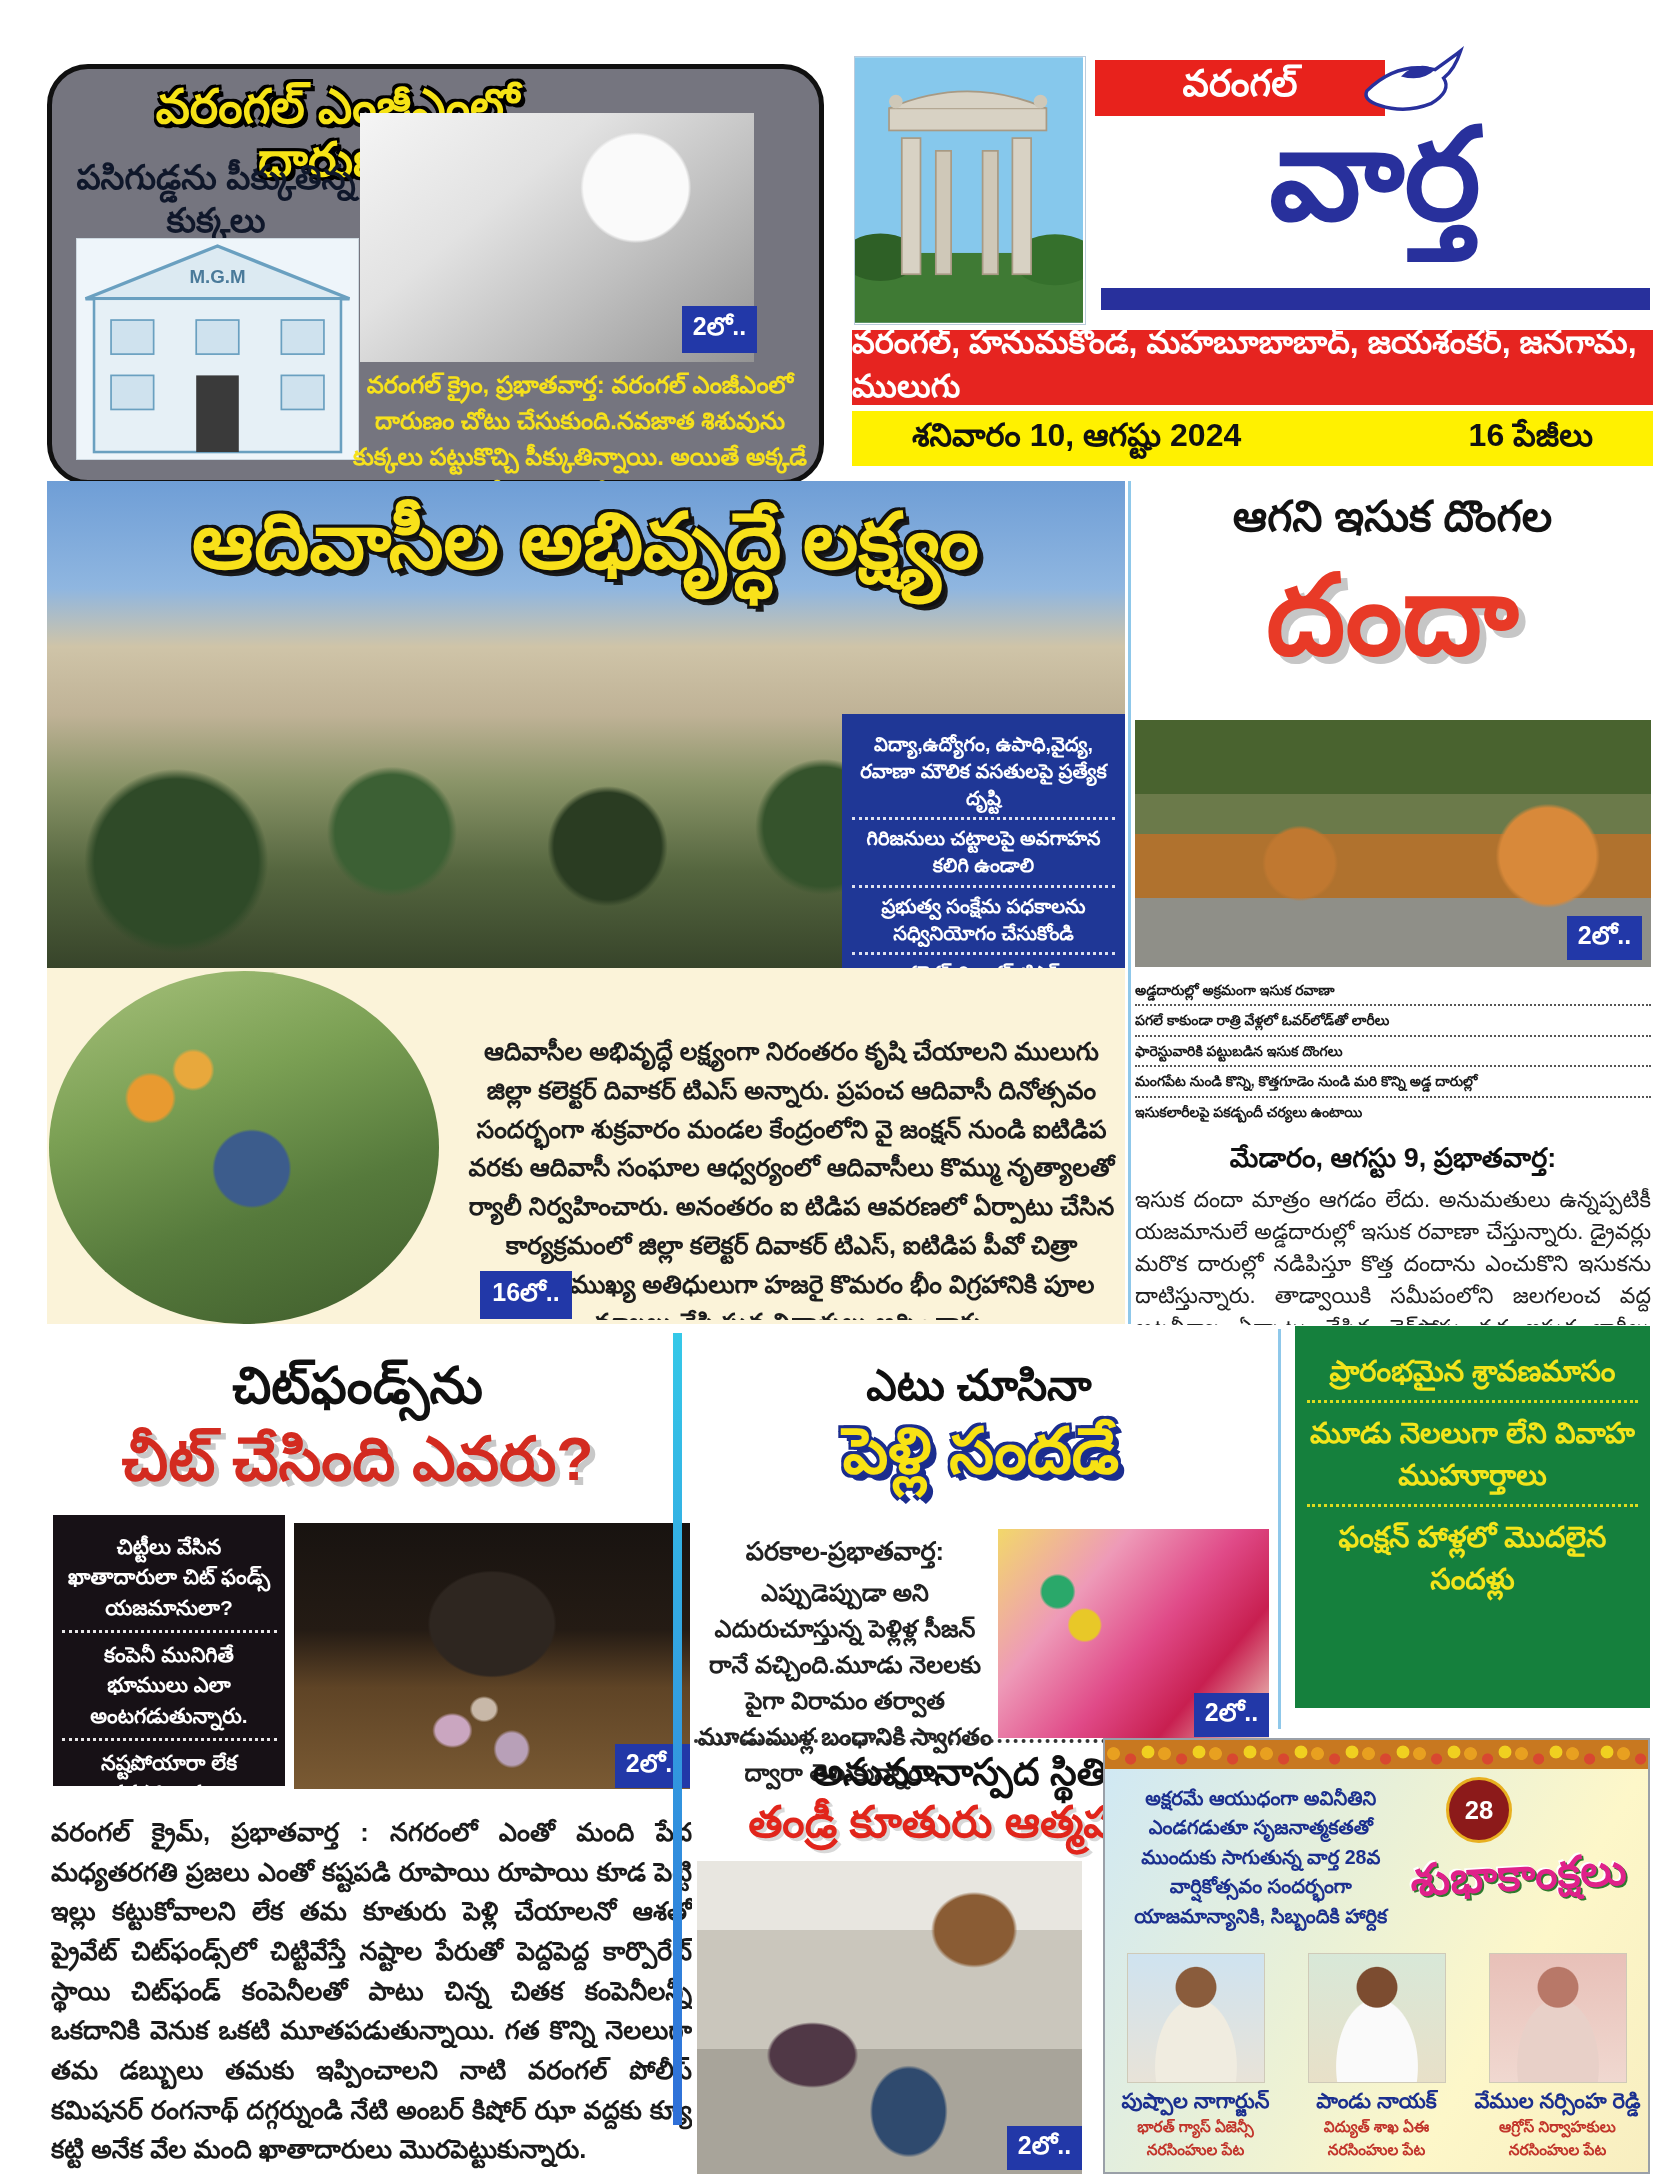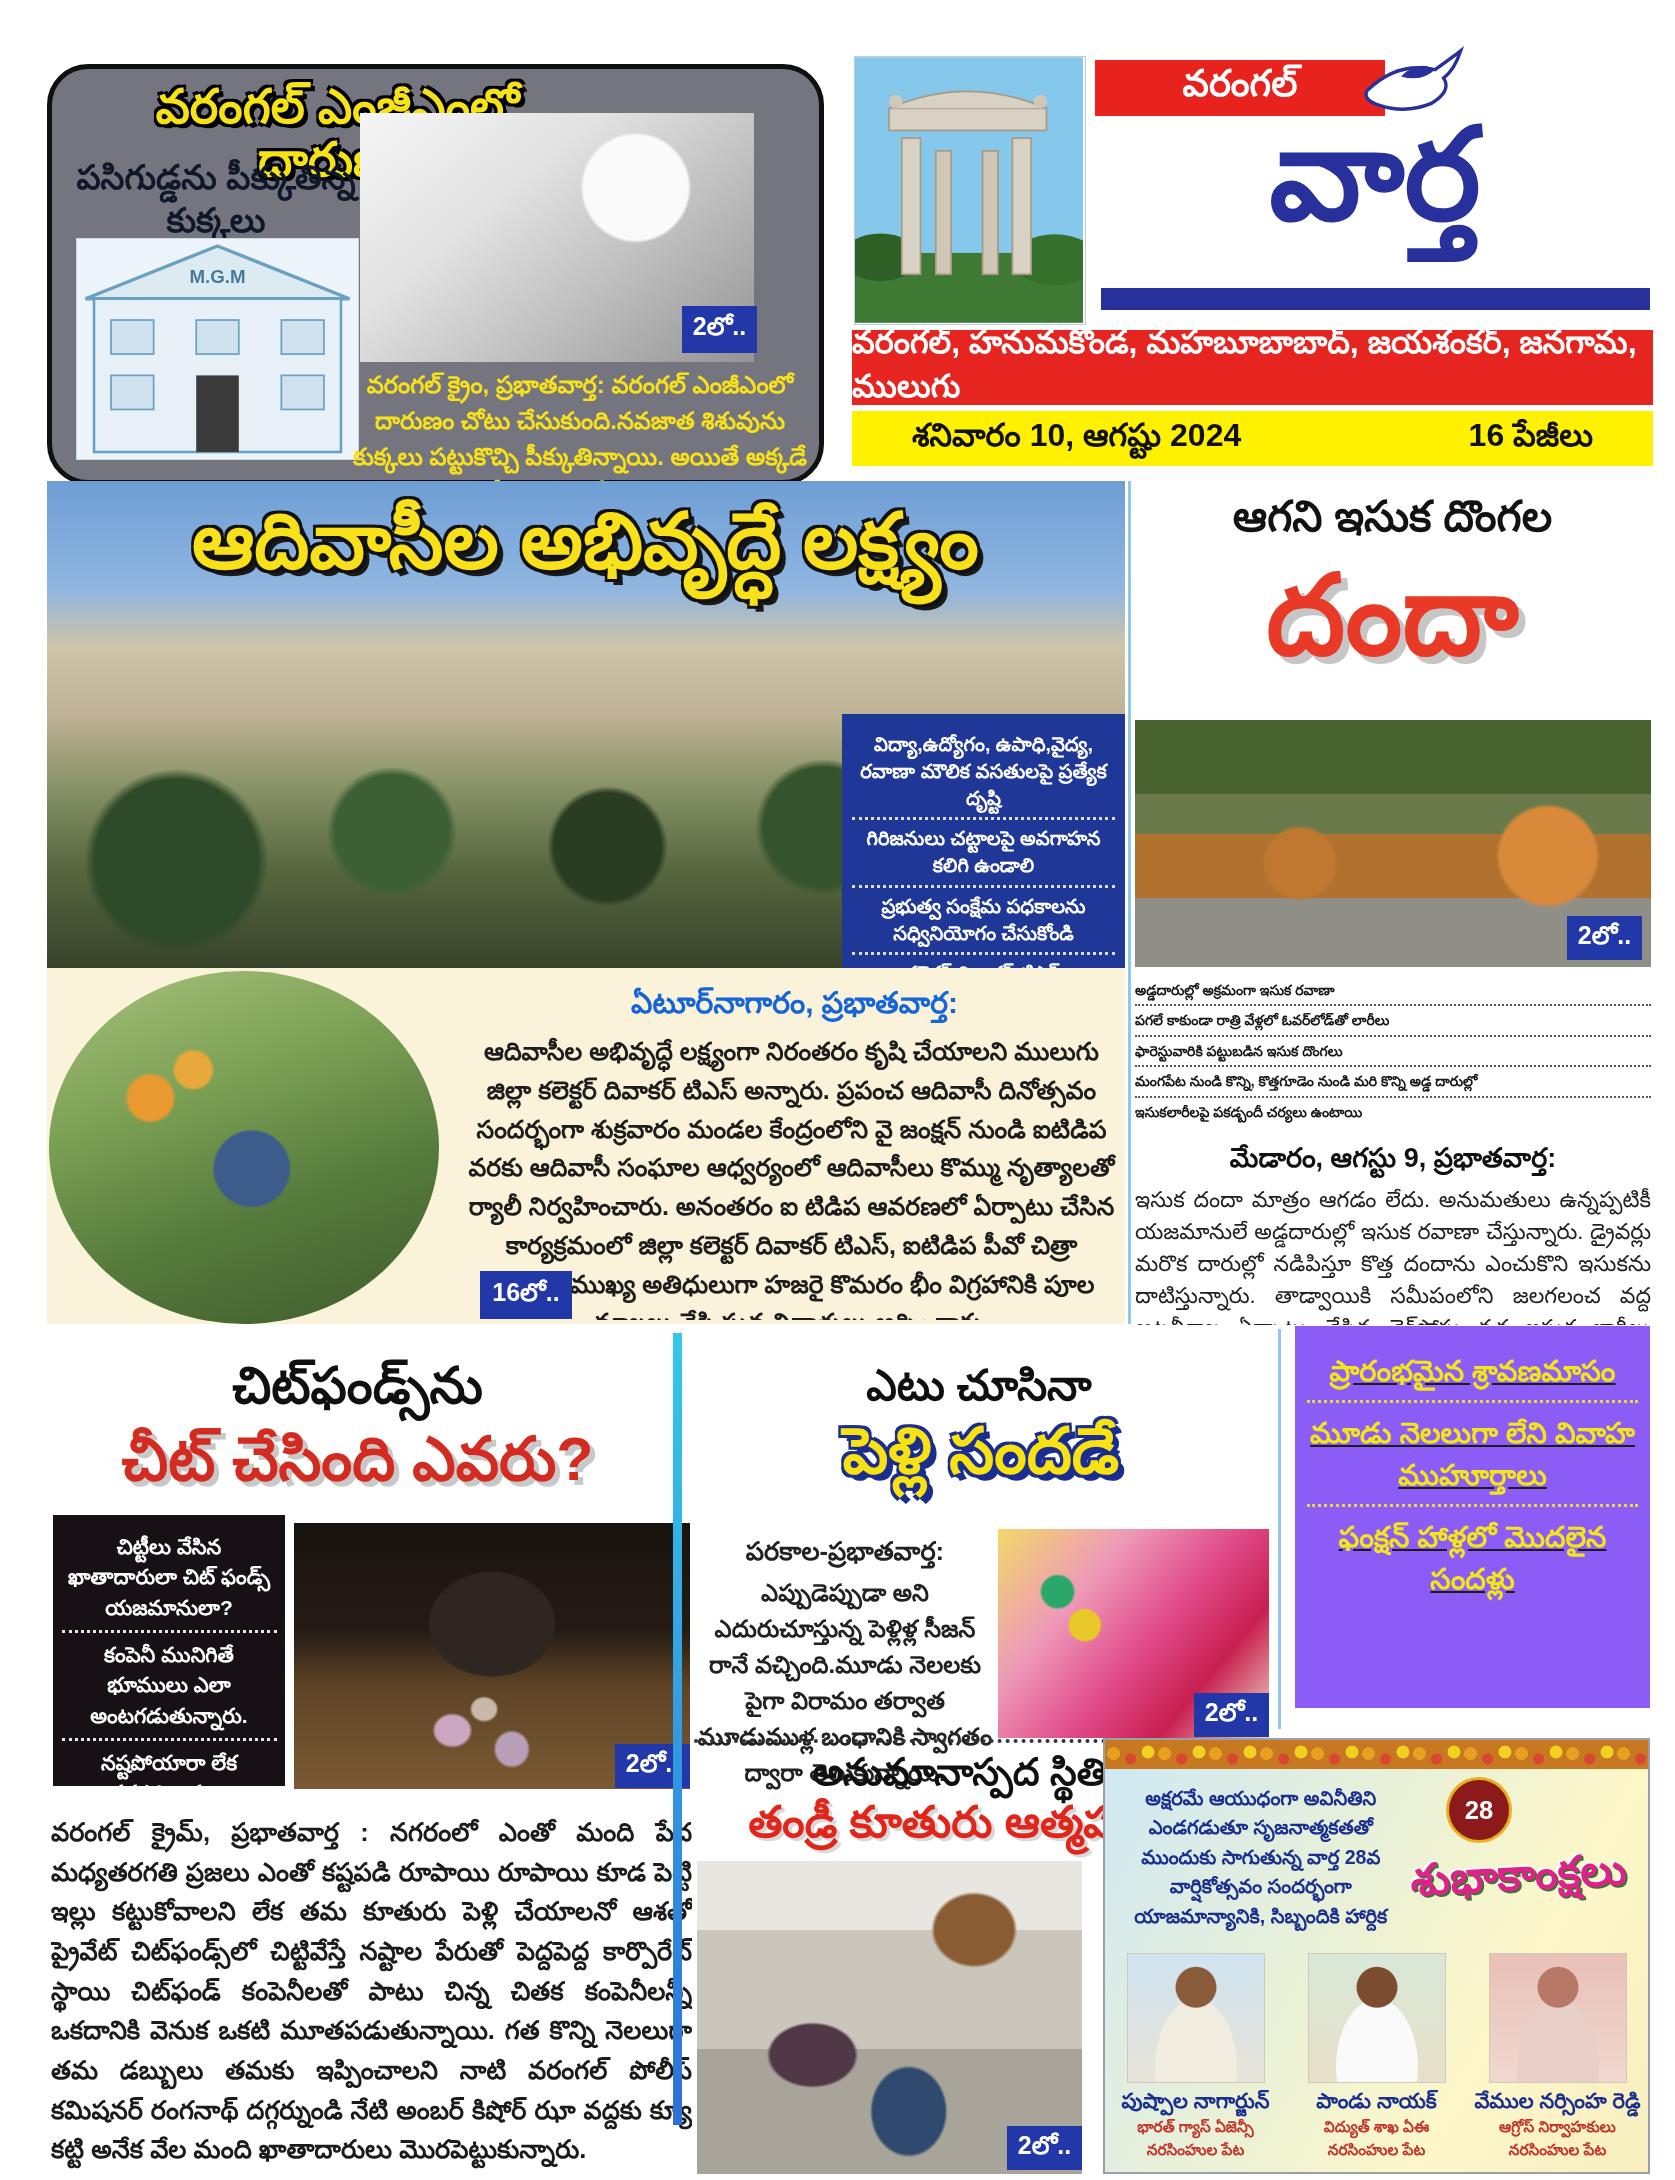--- a/index.html
+++ b/index.html
@@ -128,22 +128,22 @@
   .sui-head{left:698px;top:1797px;width:562px;font-size:44px;font-weight:900;color:#e1251b;
             text-align:center;text-shadow:3.4px 3.4px 0 #d8d8d8;}
   .ph-sui{left:697px;top:1861px;width:385px;height:313px;
      background:
        radial-gradient(ellipse at 72% 22%, #8a5c34 0 10%, rgba(0,0,0,0) 11%),
        radial-gradient(ellipse at 30% 62%, #503846 0 11%, rgba(0,0,0,0) 12%),
        radial-gradient(ellipse at 55% 80%, #2f4a6e 0 12%, rgba(0,0,0,0) 13%),
        linear-gradient(180deg,#e8e6e0 0 22%,#cac6bc 22% 60%,#a8a49a 60% 100%);}
 
   
-  .srv-box{left:1295px;top:1326px;width:355px;height:382px;background:#8b5cf6;
-           box-sizing:border-box;padding:15.3px 12px;text-decoration:underline;}
+  .srv-box{left:1295px;top:1326px;width:355px;height:382px;background:#15803d;
+           box-sizing:border-box;padding:15.3px 12px;}
   .srv-item{font-size:29px;font-weight:900;color:#f3e51c;text-align:center;line-height:1.45;
             padding:8.5px 0;border-bottom:3.4px dotted rgba(243,229,28,.9);}
   .srv-item:last-child{border-bottom:none;}
 
   
   .greet{left:1103px;top:1738px;width:547px;height:436px;border:2.6px solid #9aa0a8;
          background:linear-gradient(120deg,#cfe8f5 0%,#e8f0d8 40%,#fdf7c9 70%,#f8eec0 100%);
          box-sizing:border-box;overflow:hidden;}
   .greet-floral{position:absolute;left:0;top:0;width:100%;height:29px;
      background:
@@ -235,21 +235,20 @@
   <div class="abs ph-rally"></div>
   <div class="abs main-head">ఆదివాసీల అభివృద్ధే లక్ష్యం</div>
   <div class="abs hl-box">
     <div class="hl-item">విద్యా,ఉద్యోగం, ఉపాధి,వైద్య, రవాణా మౌలిక వసతులపై ప్రత్యేక దృష్టి</div>
     <div class="hl-item">గిరిజనులు చట్టాలపై అవగాహన కలిగి ఉండాలి</div>
     <div class="hl-item">ప్రభుత్వ సంక్షేమ పధకాలను సధ్వినియోగం చేసుకోండి</div>
     <div class="hl-item">కలెక్టర్ దివాకర్ టిఎస్</div>
   </div>
   <div class="abs cream"></div>
   <div class="abs ph-circle"></div>
-  <div class="abs main-dateline">ఏటూర్‌నాగారం, ప్రభాతవార్త:</div>
   <div class="abs main-body">ఆదివాసీల అభివృద్ధే లక్ష్యంగా నిరంతరం కృషి చేయాలని ములుగు జిల్లా కలెక్టర్ దివాకర్ టిఎస్ అన్నారు. ప్రపంచ ఆదివాసీ దినోత్సవం సందర్భంగా శుక్రవారం మండల కేంద్రంలోని వై జంక్షన్ నుండి ఐటిడిప వరకు ఆదివాసీ సంఘాల ఆధ్వర్యంలో ఆదివాసీలు కొమ్ము నృత్యాలతో ర్యాలీ నిర్వహించారు. అనంతరం ఐ టిడిప ఆవరణలో ఏర్పాటు చేసిన కార్యక్రమంలో జిల్లా కలెక్టర్ దివాకర్ టిఎస్, ఐటిడిప పీవో చిత్రా మిశ్రాలు ముఖ్య అతిధులుగా హజరై కొమరం భీం విగ్రహానికి పూల మాలలు వేసి ఘన నివాళులు అర్పించారు.</div>
   <div class="abs pgref ref16">16లో..</div>
 
   <div class="abs vline" style="left:1128px;top:481px;width:3.4px;height:843px;"></div>
 
   <div class="abs sand-kick">ఆగని ఇసుక దొంగల</div>
   <div class="abs sand-head">దందా</div>
   <div class="abs ph-truck"></div>
   <div class="abs pgref" style="left:1567px;top:916px;width:75px;height:44px;">2లో..</div>
   <div class="abs sand-points">

